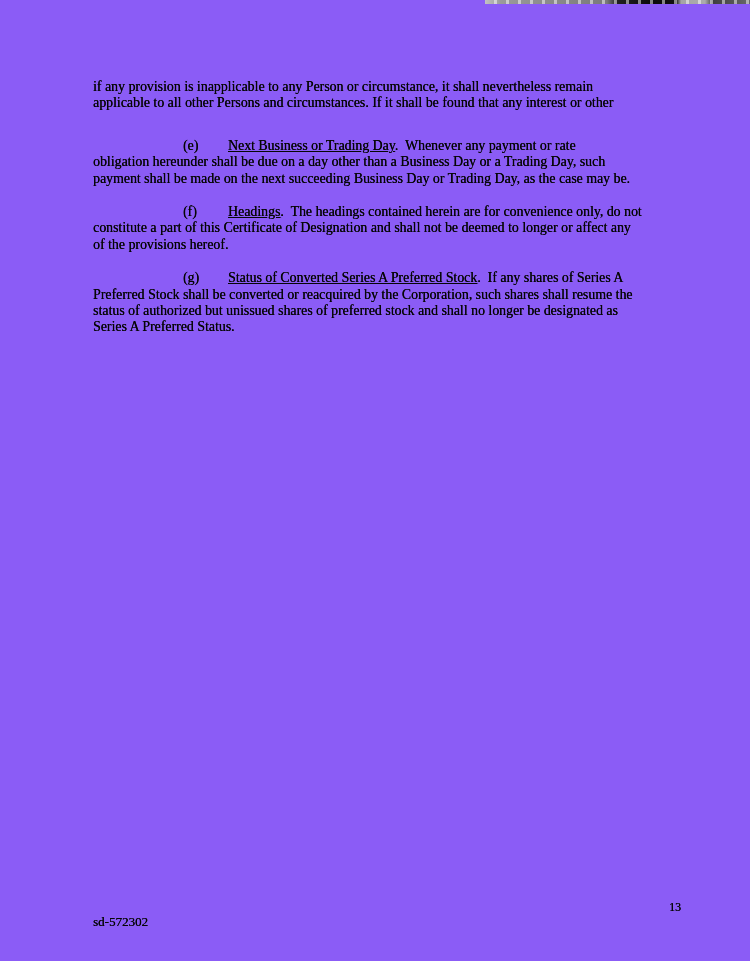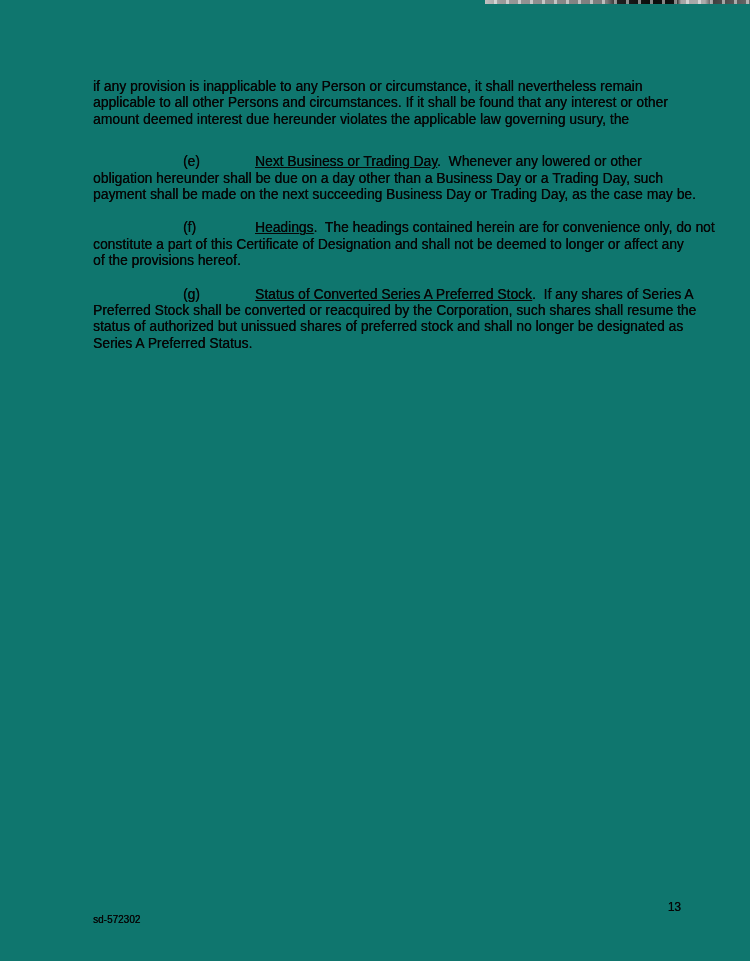--- a/index.html
+++ b/index.html
@@ -4,23 +4,23 @@
 <style>
   html, body {
     margin: 0;
     padding: 0;
     background: #ffffff;
   }
   .page {
     position: relative;
     width: 750px;
     height: 961px;
-    background: #0f766e;
+    background: #8b5cf6;
     overflow: hidden;
-    font-family: Liberation Sans, sans-serif;
+    font-family: Liberation Serif, serif;
     color: #060606;
   }
   
   .scan-artifact {
     position: absolute;
     top: 0;
     left: 485px;
     width: 265px;
     height: 4px;
     background-image:
@@ -44,52 +44,51 @@
     text-shadow: 0.25px 0 0 #060606; 
   }
   .para { margin: 0 0 17px 0; }
   .para-first { margin-bottom: 26px; }
   .line { white-space: pre; }
   .letter {
     display: inline-block;
     margin-left: 90px;
     width: 45px;
   }
-  .heading { text-decoration: underline; margin-left: 27px; }
+  .heading { text-decoration: underline; }
   .footer-pageno {
     position: absolute;
     left: 106px;
     top: 900px;
     width: 575px;
     text-align: right;
     font-size: 12px;
     text-shadow: 0.25px 0 0 #060606;
   }
   .footer-docid {
     position: absolute;
     left: 93px;
     top: 914px;
-    font-size: 10px;
+    font-size: 13px;
     text-shadow: 0.25px 0 0 #060606;
   }
 </style>
 </head>
 <body>
 
 <div class="page">
   <div class="scan-artifact"></div>
 
   <div class="doc-body">
       <div class="para para-first">
         <div class="line">if any provision is inapplicable to any Person or circumstance, it shall nevertheless remain</div>
         <div class="line">applicable to all other Persons and circumstances. If it shall be found that any interest or other</div>
-        <div class="line">amount deemed interest due hereunder violates the applicable law governing usury, the</div>
       </div>
       <div class="para">
-        <div class="line letter-line"><span class="letter">(e)</span><span class="heading">Next Business or Trading Day</span><span>.  Whenever any lowered or other</span></div>
+        <div class="line letter-line"><span class="letter">(e)</span><span class="heading">Next Business or Trading Day</span><span>.  Whenever any payment or rate</span></div>
         <div class="line">obligation hereunder shall be due on a day other than a Business Day or a Trading Day, such</div>
         <div class="line">payment shall be made on the next succeeding Business Day or Trading Day, as the case may be.</div>
       </div>
       <div class="para">
         <div class="line letter-line"><span class="letter">(f)</span><span class="heading">Headings</span><span>.  The headings contained herein are for convenience only, do not</span></div>
         <div class="line">constitute a part of this Certificate of Designation and shall not be deemed to longer or affect any</div>
         <div class="line">of the provisions hereof.</div>
       </div>
       <div class="para">
         <div class="line letter-line"><span class="letter">(g)</span><span class="heading">Status of Converted Series A Preferred Stock</span><span>.  If any shares of Series A</span></div>

